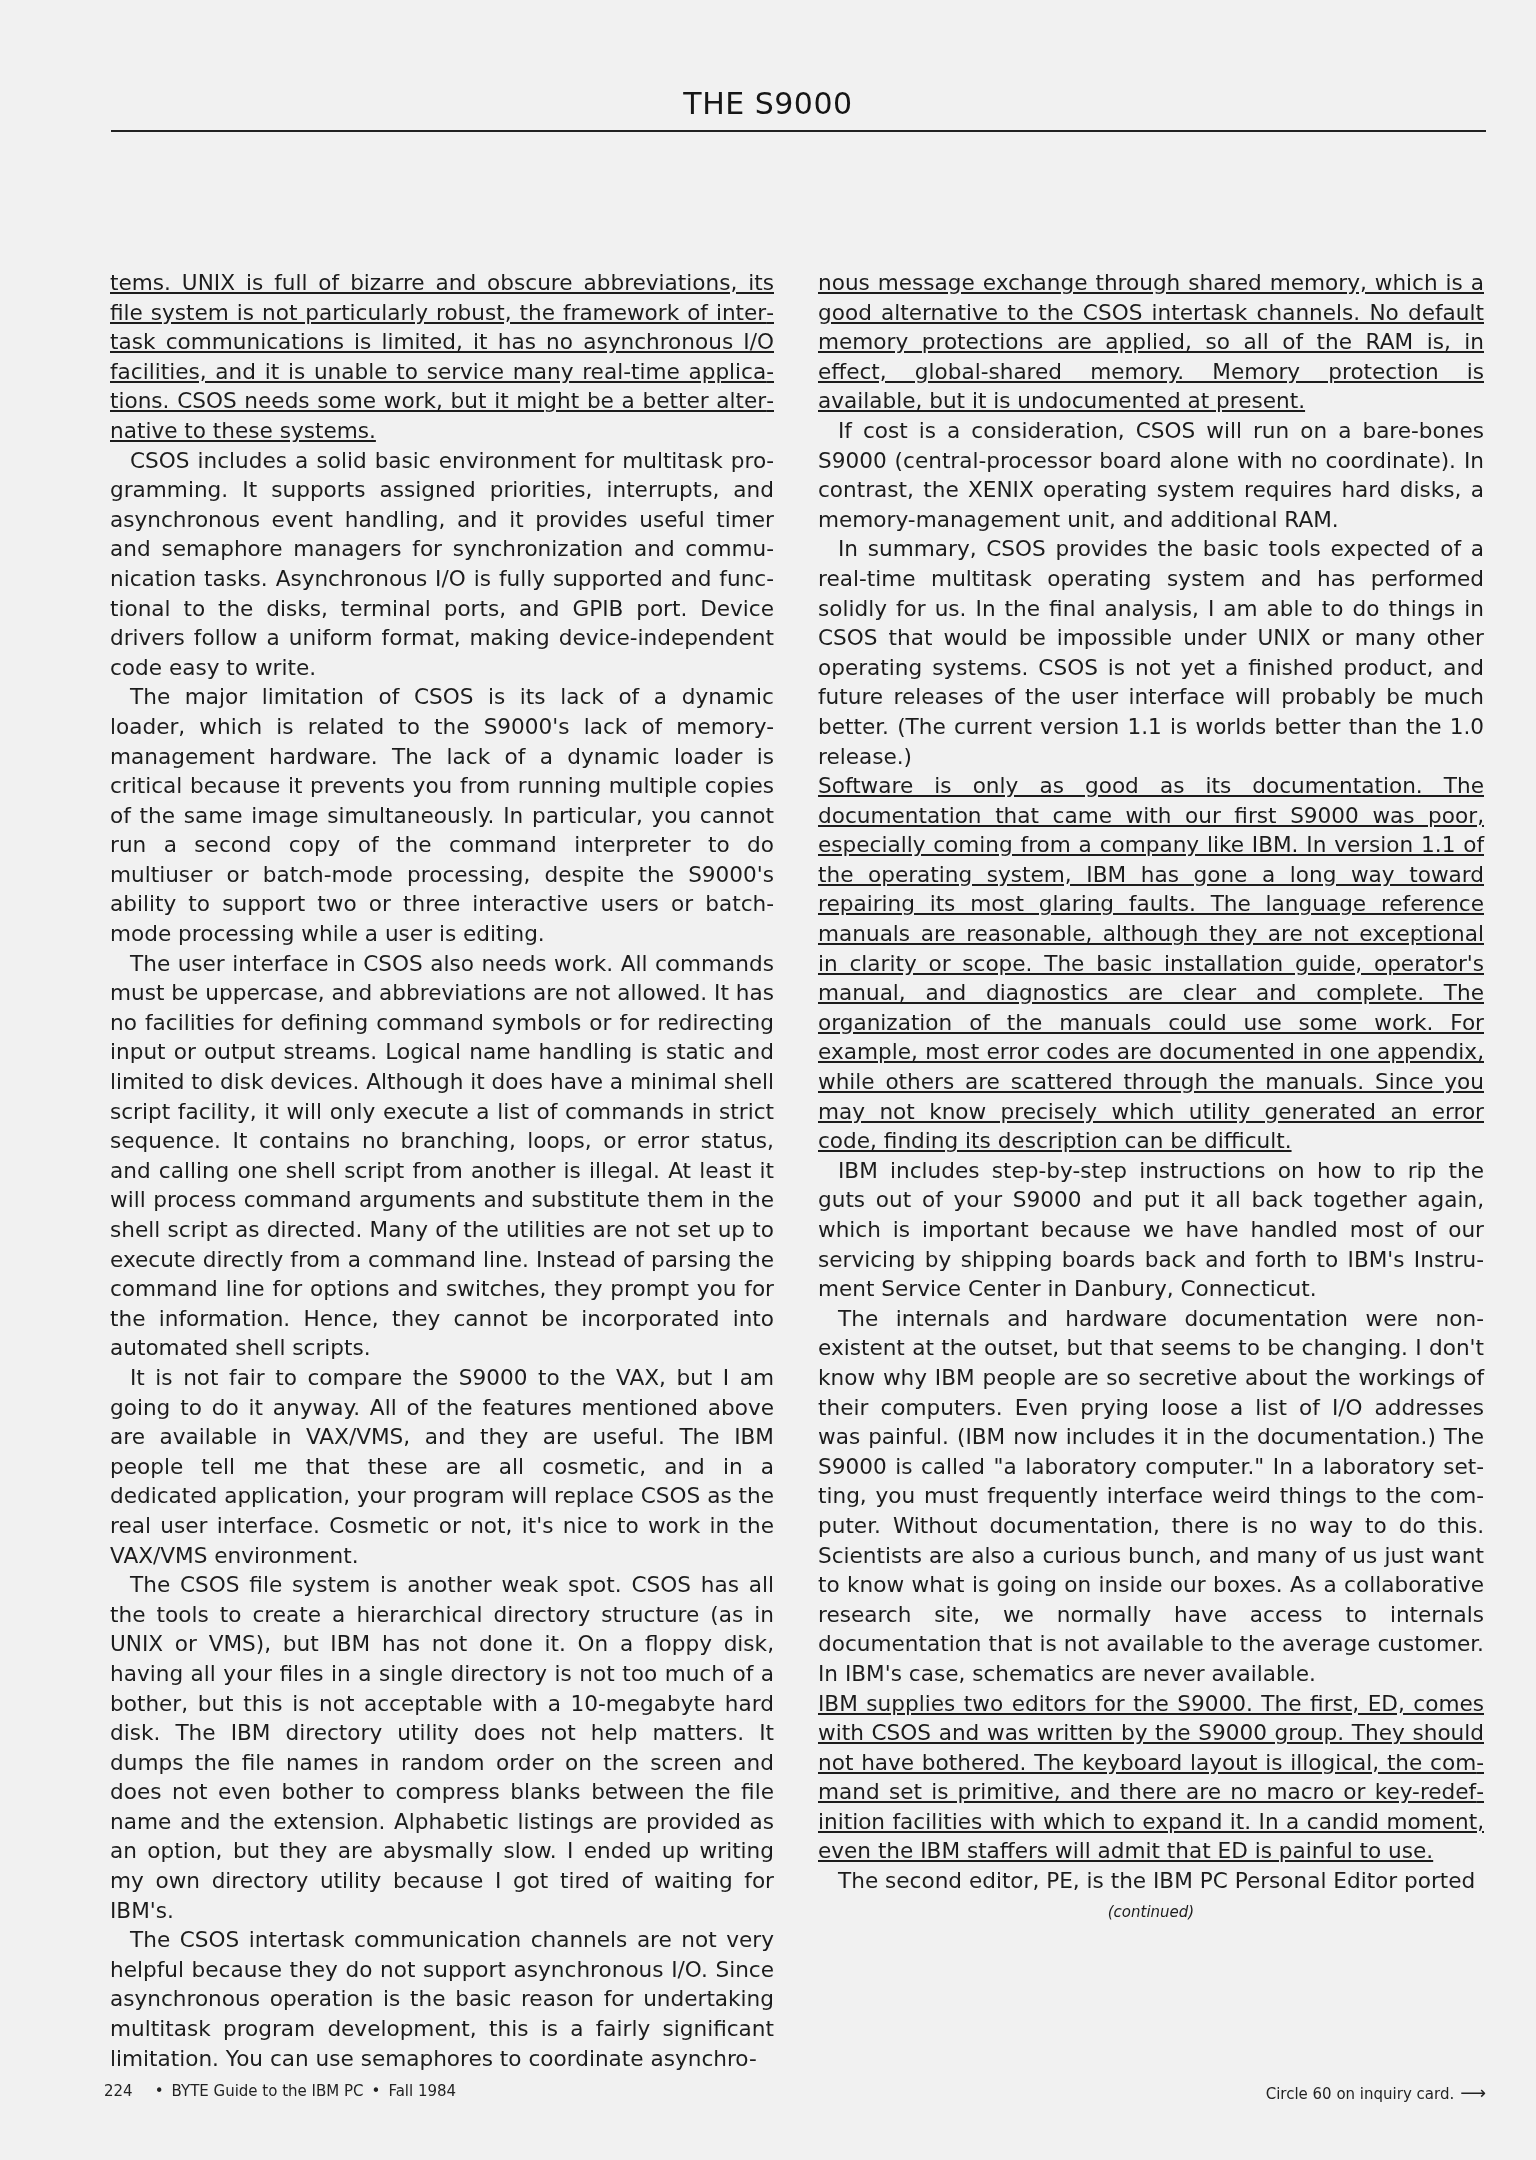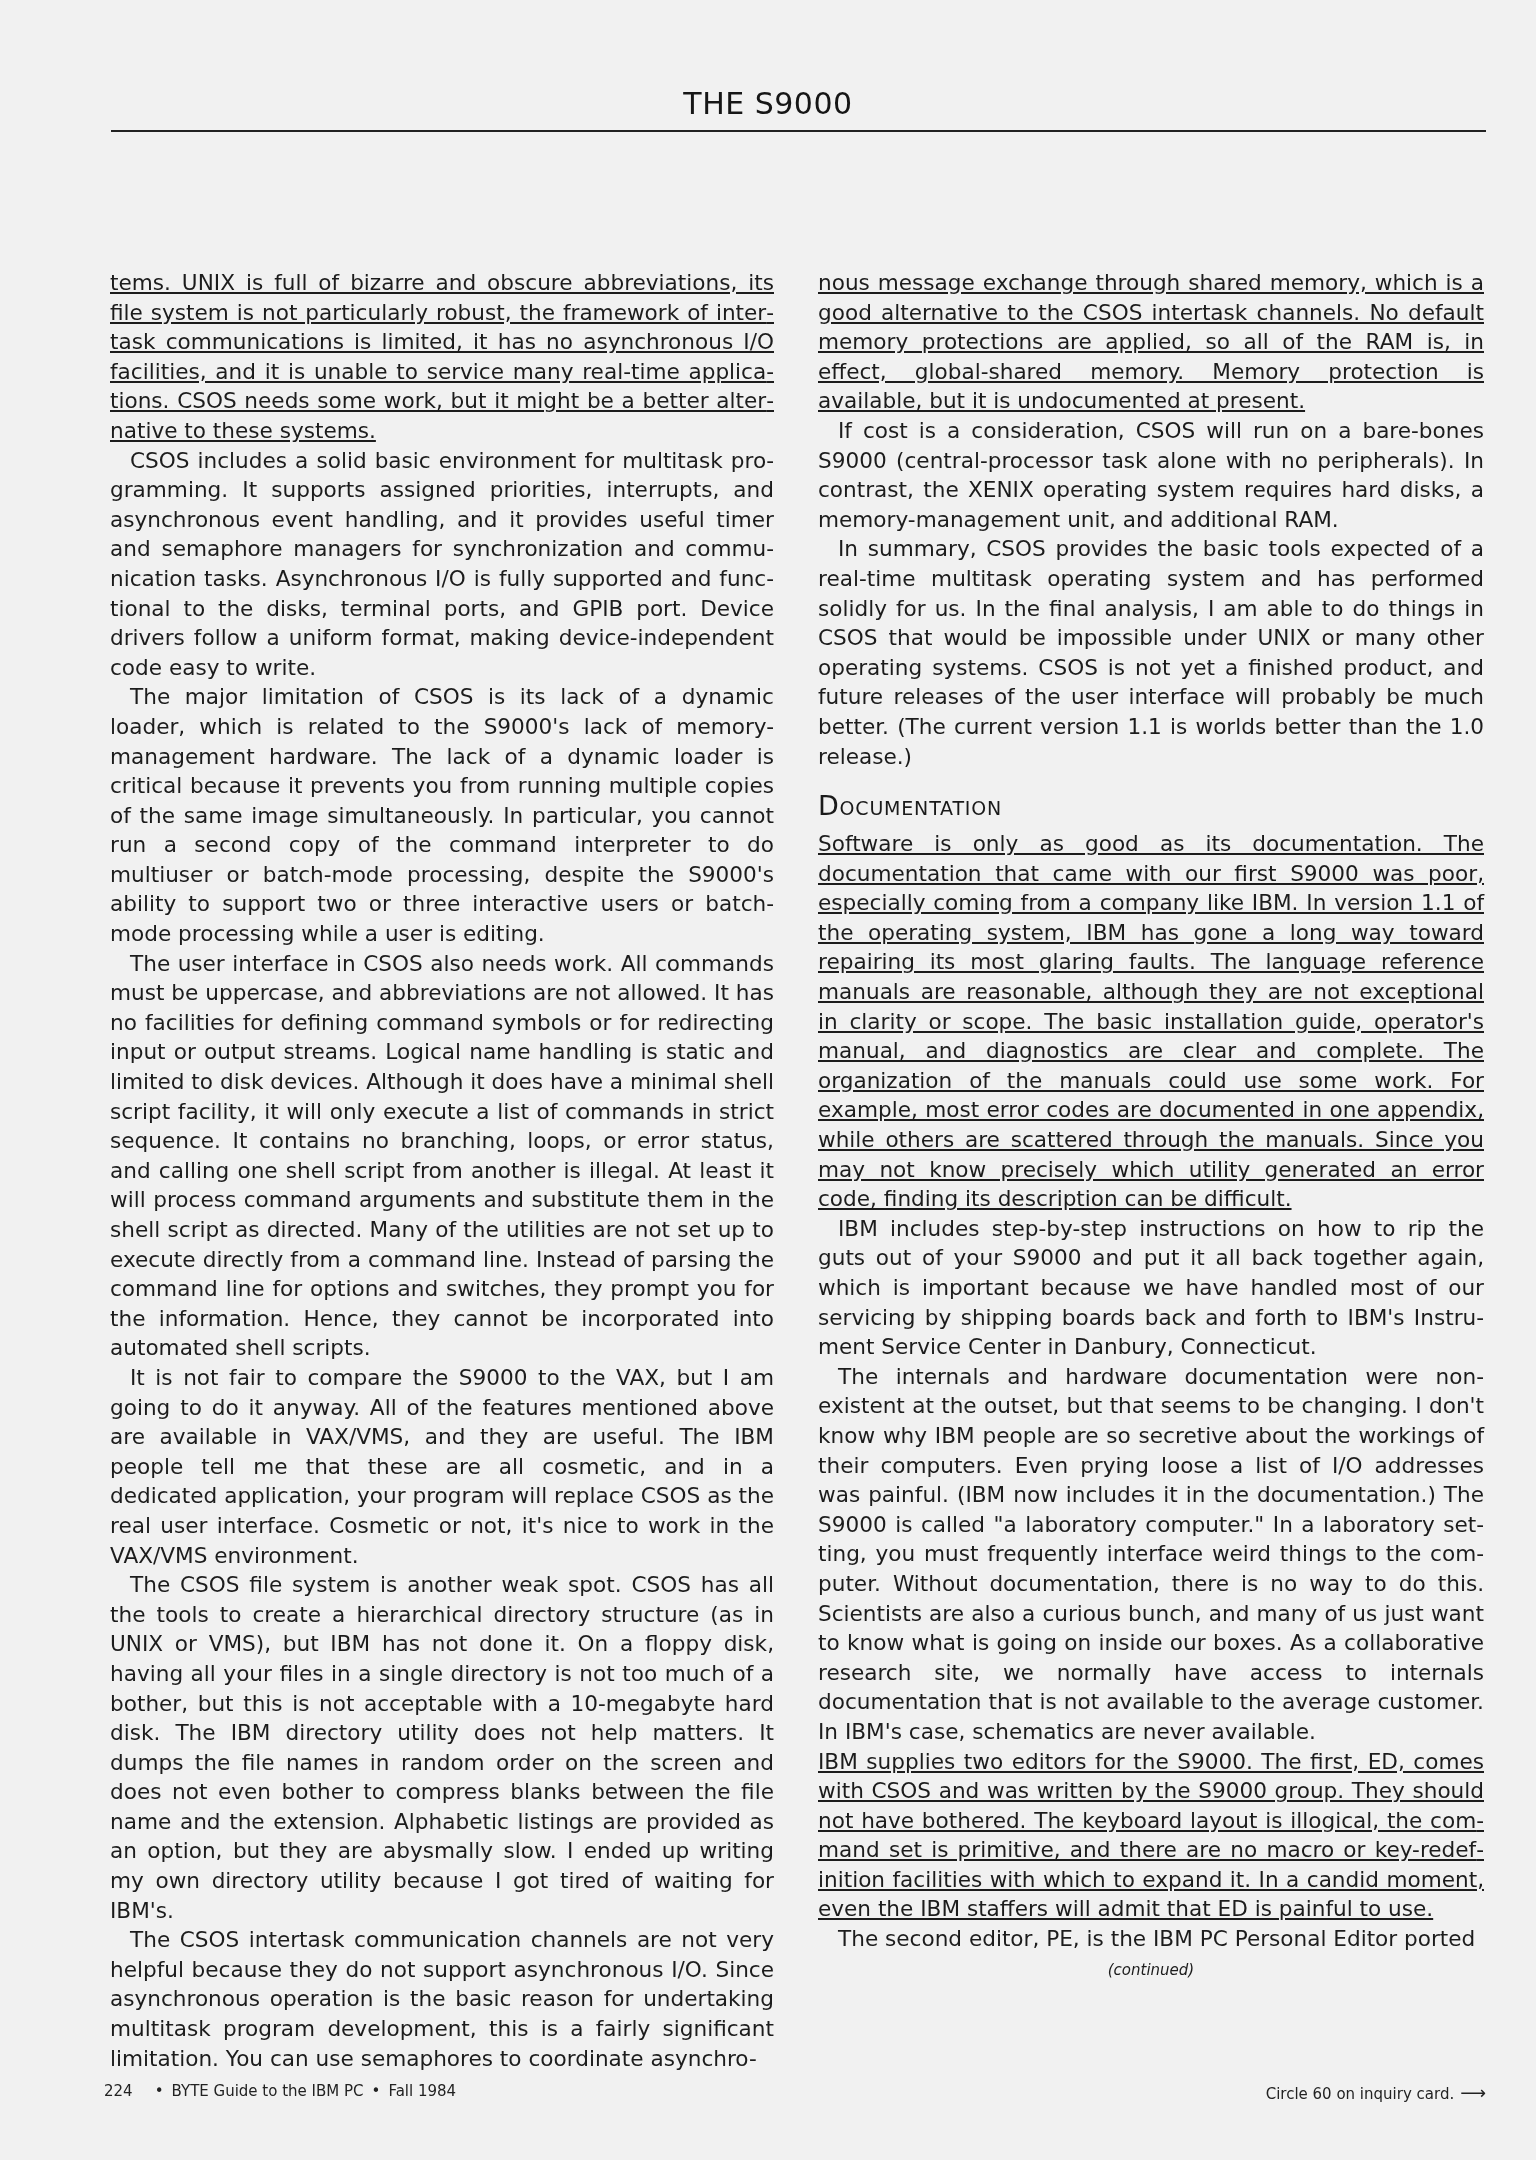--- a/index.html
+++ b/index.html
@@ -73,24 +73,23 @@
   <p>CSOS includes a solid basic environment for multitask pro­gramming. It supports assigned priorities, interrupts, and asynchronous event handling, and it provides useful timer and semaphore managers for synchronization and commu­nication tasks. Asynchronous I/O is fully supported and func­tional to the disks, terminal ports, and GPIB port. Device drivers follow a uniform format, making device-independent code easy to write.</p>
   <p>The major limitation of CSOS is its lack of a dynamic loader, which is related to the S9000's lack of memory-management hardware. The lack of a dynamic loader is critical because it prevents you from running multiple copies of the same image simultaneously. In particular, you cannot run a second copy of the command interpreter to do multiuser or batch-mode processing, despite the S9000's ability to support two or three interactive users or batch-mode processing while a user is editing.</p>
   <p>The user interface in CSOS also needs work. All commands must be uppercase, and abbreviations are not allowed. It has no facilities for defining command symbols or for redirect­ing input or output streams. Logical name handling is static and limited to disk devices. Although it does have a minimal shell script facility, it will only execute a list of commands in strict sequence. It contains no branching, loops, or error status, and calling one shell script from another is illegal. At least it will process command arguments and substitute them in the shell script as directed. Many of the utilities are not set up to execute directly from a command line. Instead of parsing the command line for options and switches, they prompt you for the information. Hence, they cannot be in­corporated into automated shell scripts.</p>
   <p>It is not fair to compare the S9000 to the VAX, but I am going to do it anyway. All of the features mentioned above are available in VAX/VMS, and they are useful. The IBM people tell me that these are all cosmetic, and in a dedicated application, your program will replace CSOS as the real user interface. Cosmetic or not, it's nice to work in the VAX/VMS environment.</p>
   <p>The CSOS file system is another weak spot. CSOS has all the tools to create a hierarchical directory structure (as in UNIX or VMS), but IBM has not done it. On a floppy disk, having all your files in a single directory is not too much of a bother, but this is not acceptable with a 10-megabyte hard disk. The IBM directory utility does not help matters. It dumps the file names in random order on the screen and does not even bother to compress blanks between the file name and the extension. Alphabetic listings are provided as an option, but they are abysmally slow. I ended up writing my own direc­tory utility because I got tired of waiting for IBM's.</p>
   <p>The CSOS intertask communication channels are not very helpful because they do not support asynchronous I/O. Since asynchronous operation is the basic reason for undertaking multitask program development, this is a fairly significant limitation. You can use semaphores to coordinate asynchro-</p>
 </div>
 
 <div class="column col-right">
   <p class="noindent">nous message exchange through shared memory, which is a good alternative to the CSOS intertask channels. No default memory protections are applied, so all of the RAM is, in effect, global-shared memory. Memory protection is available, but it is undocumented at present.</p>
-  <p>If cost is a consideration, CSOS will run on a bare-bones S9000 (central-processor task alone with no peripherals). In contrast, the XENIX operating system requires hard disks, a memory-management unit, and additional RAM.</p>
+  <p>If cost is a consideration, CSOS will run on a bare-bones S9000 (central-processor board alone with no coordinate). In contrast, the XENIX operating system requires hard disks, a memory-management unit, and additional RAM.</p>
   <p>In summary, CSOS provides the basic tools expected of a real-time multitask operating system and has performed solidly for us. In the final analysis, I am able to do things in CSOS that would be impossible under UNIX or many other operating systems. CSOS is not yet a finished product, and future releases of the user interface will probably be much better. (The current version 1.1 is worlds better than the 1.0 release.)</p>
 
-  <h2>Documentation</h2>
   <p class="noindent">Software is only as good as its documentation. The documen­tation that came with our first S9000 was poor, especially coming from a company like IBM. In version 1.1 of the oper­ating system, IBM has gone a long way toward repairing its most glaring faults. The language reference manuals are reasonable, although they are not exceptional in clarity or scope. The basic installation guide, operator's manual, and diagnostics are clear and complete. The organization of the manuals could use some work. For example, most error codes are documented in one appendix, while others are scattered through the manuals. Since you may not know precisely which utility generated an error code, finding its description can be difficult.</p>
   <p>IBM includes step-by-step instructions on how to rip the guts out of your S9000 and put it all back together again, which is important because we have handled most of our servicing by shipping boards back and forth to IBM's Instru­ment Service Center in Danbury, Connecticut.</p>
   <p>The internals and hardware documentation were non­existent at the outset, but that seems to be changing. I don't know why IBM people are so secretive about the workings of their computers. Even prying loose a list of I/O addresses was painful. (IBM now includes it in the documentation.) The S9000 is called "a laboratory computer." In a laboratory set­ting, you must frequently interface weird things to the com­puter. Without documentation, there is no way to do this. Scientists are also a curious bunch, and many of us just want to know what is going on inside our boxes. As a collaborative research site, we normally have access to internals documen­tation that is not available to the average customer. In IBM's case, schematics are never available.</p>
 
   <p class="noindent">IBM supplies two editors for the S9000. The first, ED, comes with CSOS and was written by the S9000 group. They should not have bothered. The keyboard layout is illogical, the com­mand set is primitive, and there are no macro or key-redef­inition facilities with which to expand it. In a candid moment, even the IBM staffers will admit that ED is painful to use.</p>
   <p>The second editor, PE, is the IBM PC Personal Editor ported</p>
 
   <div class="continued">(continued)</div>
 </div>
 

